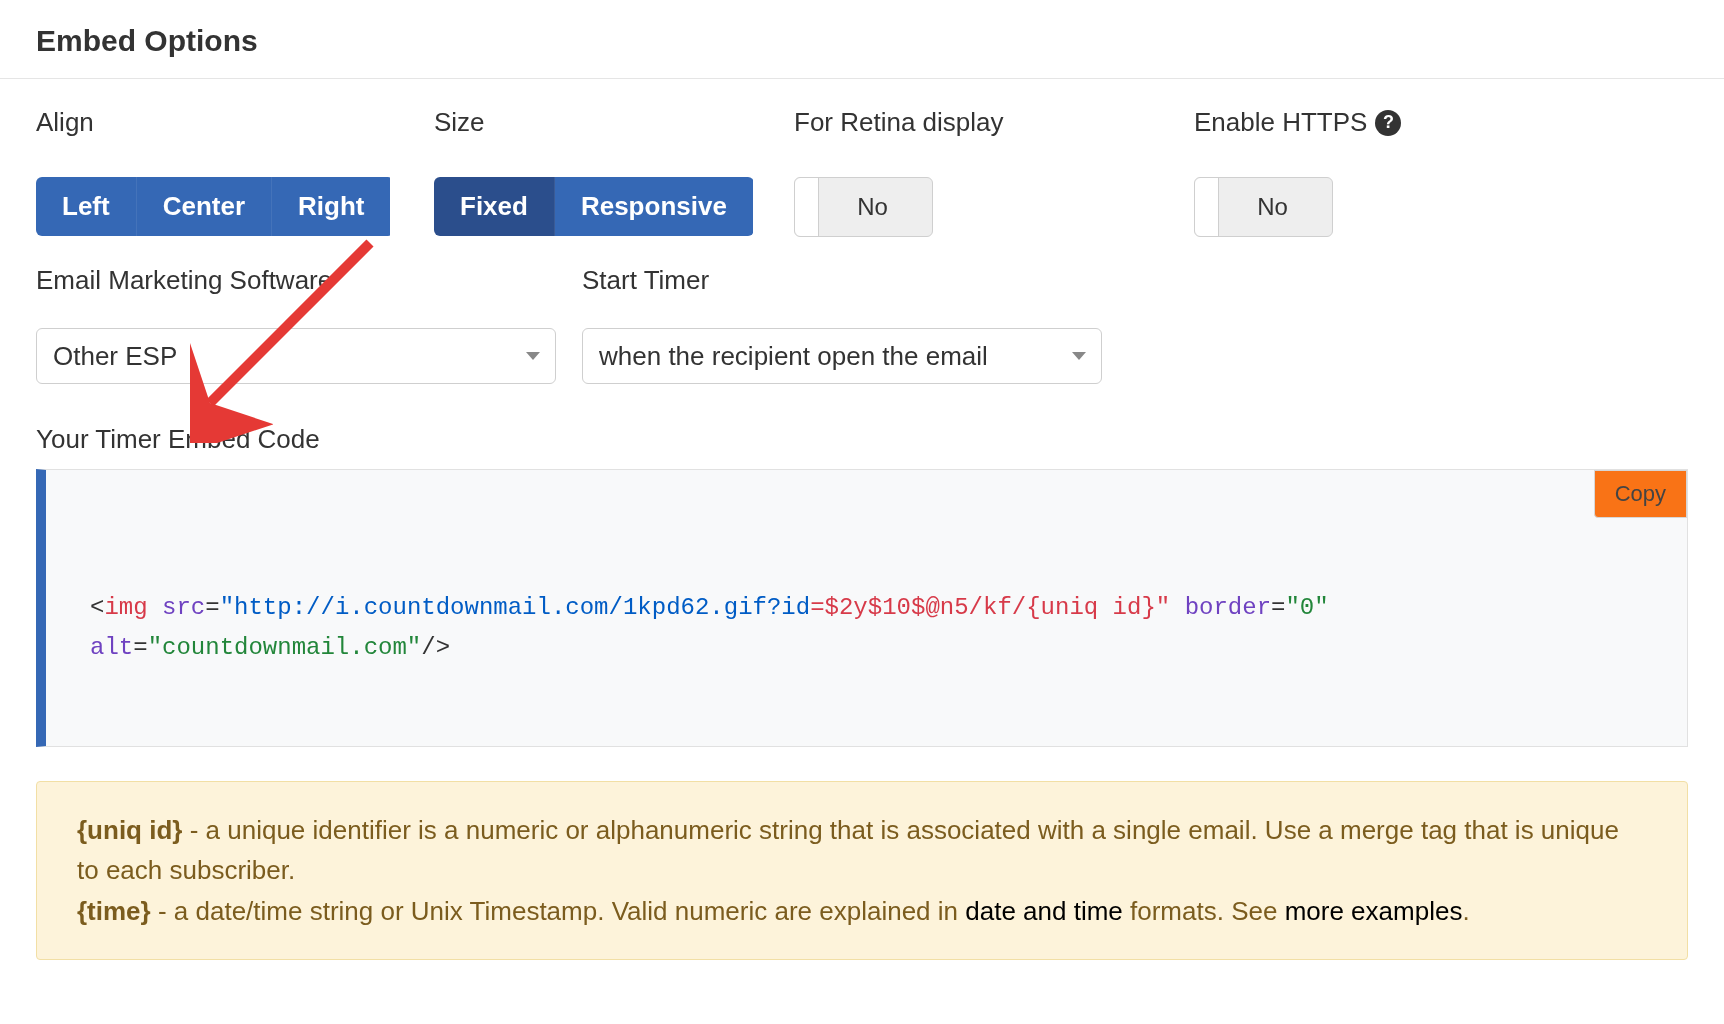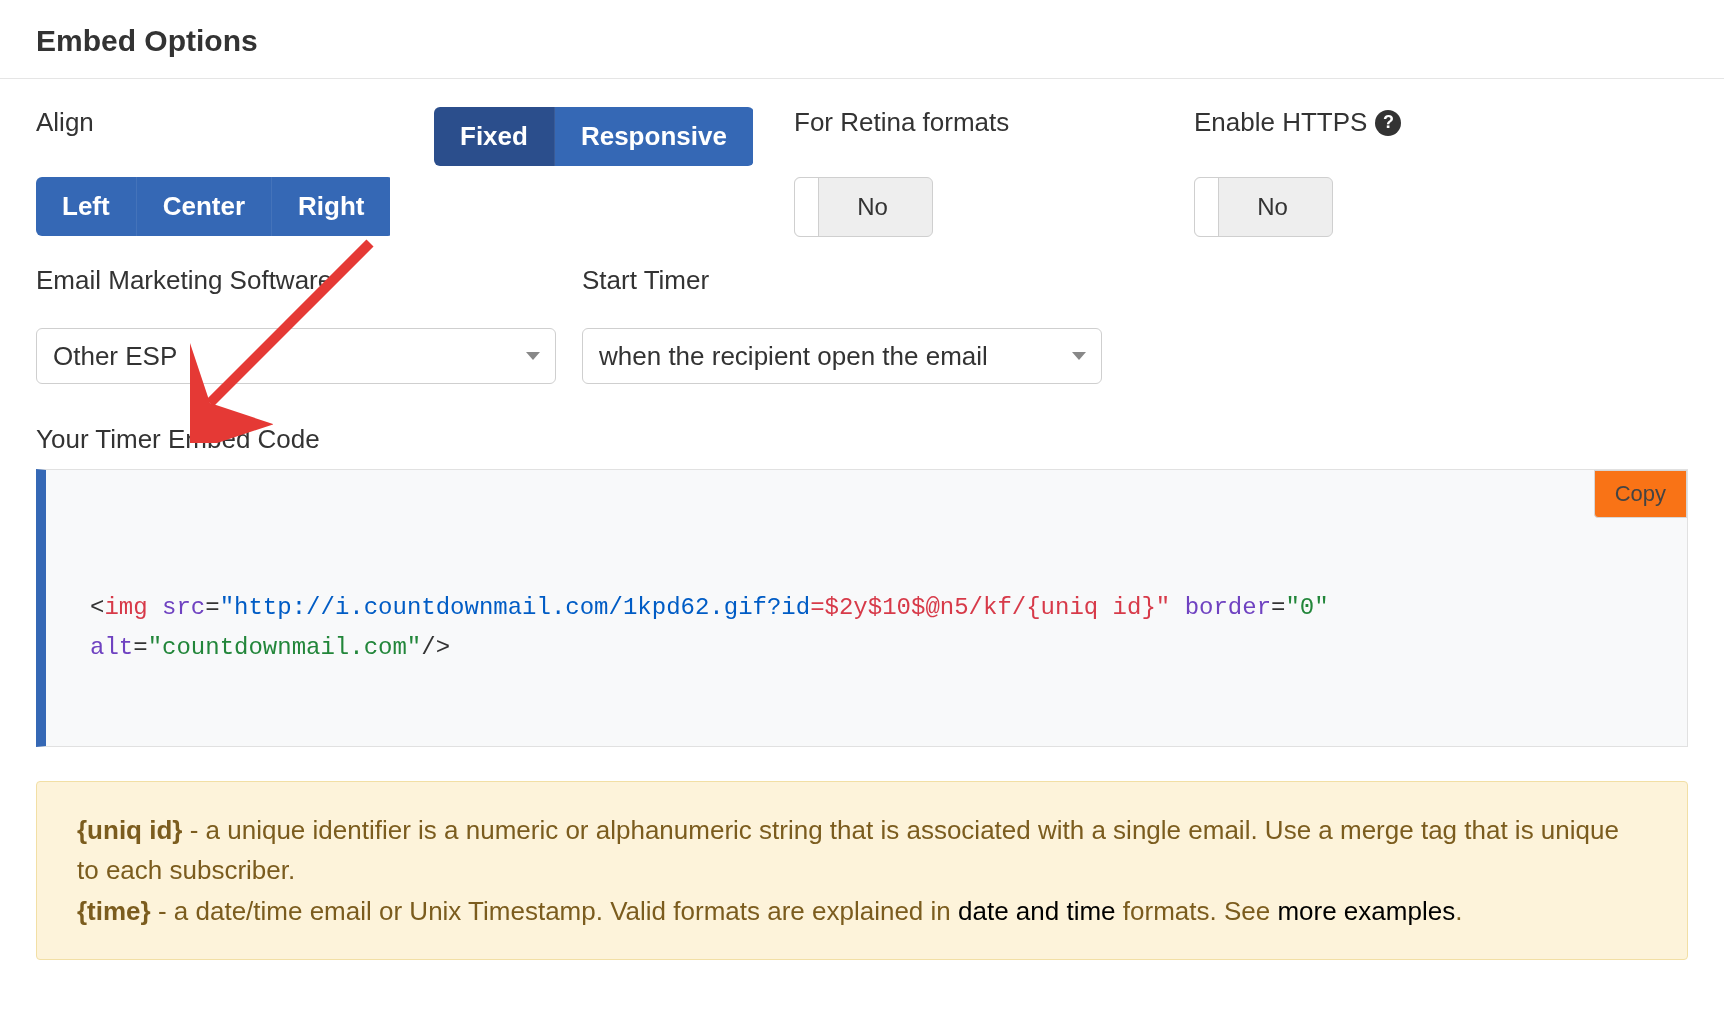--- a/index.html
+++ b/index.html
@@ -204,28 +204,29 @@
     <div class="form-group" style="width:358px">
       <div class="form-label">Align</div>
       <div class="btn-group">
         <button class="seg">Left</button>
         <button class="seg">Center</button>
         <button class="seg">Right</button>
       </div>
     </div>
 
     <div class="form-group" style="width:320px">
+      <div class="form-label">Size</div>
       <div class="btn-group">
         <button class="seg active">Fixed</button>
         <button class="seg">Responsive</button>
       </div>
     </div>
 
     <div class="form-group" style="width:360px">
-      <div class="form-label">For Retina formats</div>
+      <div class="form-label">For Retina display</div>
       <div class="toggle-wrap">
         <div class="toggle-handle"></div>
         <div class="toggle-label">No</div>
       </div>
     </div>
 
     <div class="form-group" style="width:280px">
       <div class="form-label">
         <span>Enable HTTPS</span>
         <span class="help-icon">?</span>
@@ -273,17 +274,17 @@
     <button class="copy-btn">Copy</button>
 <span class="tok-lt">&lt;</span><span class="tok-tag">img</span> <span class="tok-attr">src</span><span class="tok-eq">=</span><span class="tok-link">"http://i.countdownmail.com/1kpd62.gif?id</span><span class="tok-var">=$2y$10$@n5/kf/{uniq id}"</span> <span class="tok-attr">border</span><span class="tok-eq">=</span><span class="tok-str">"0"</span>
 <span class="tok-attr">alt</span><span class="tok-eq">=</span><span class="tok-str">"countdownmail.com"</span><span class="tok-lt">/&gt;</span>
   </div>
 
   <div class="info-box">
     <p>
       <strong>{uniq id}</strong><span> - a unique identifier is a numeric or alphanumeric string that is associated with a single email. Use a merge tag that is unique to each subscriber.</span>
     </p>
     <p>
-      <strong>{time}</strong><span> - a date/time email or Unix Timestamp. Valid formats are explained in </span><a>date and time</a><span> formats. See </span><a>more examples</a><span>.</span>
+      <strong>{time}</strong><span> - a date/time string or Unix Timestamp. Valid numeric are explained in </span><a>date and time</a><span> formats. See </span><a>more examples</a><span>.</span>
     </p>
   </div>
 
 </div>
 
 </body></html>

